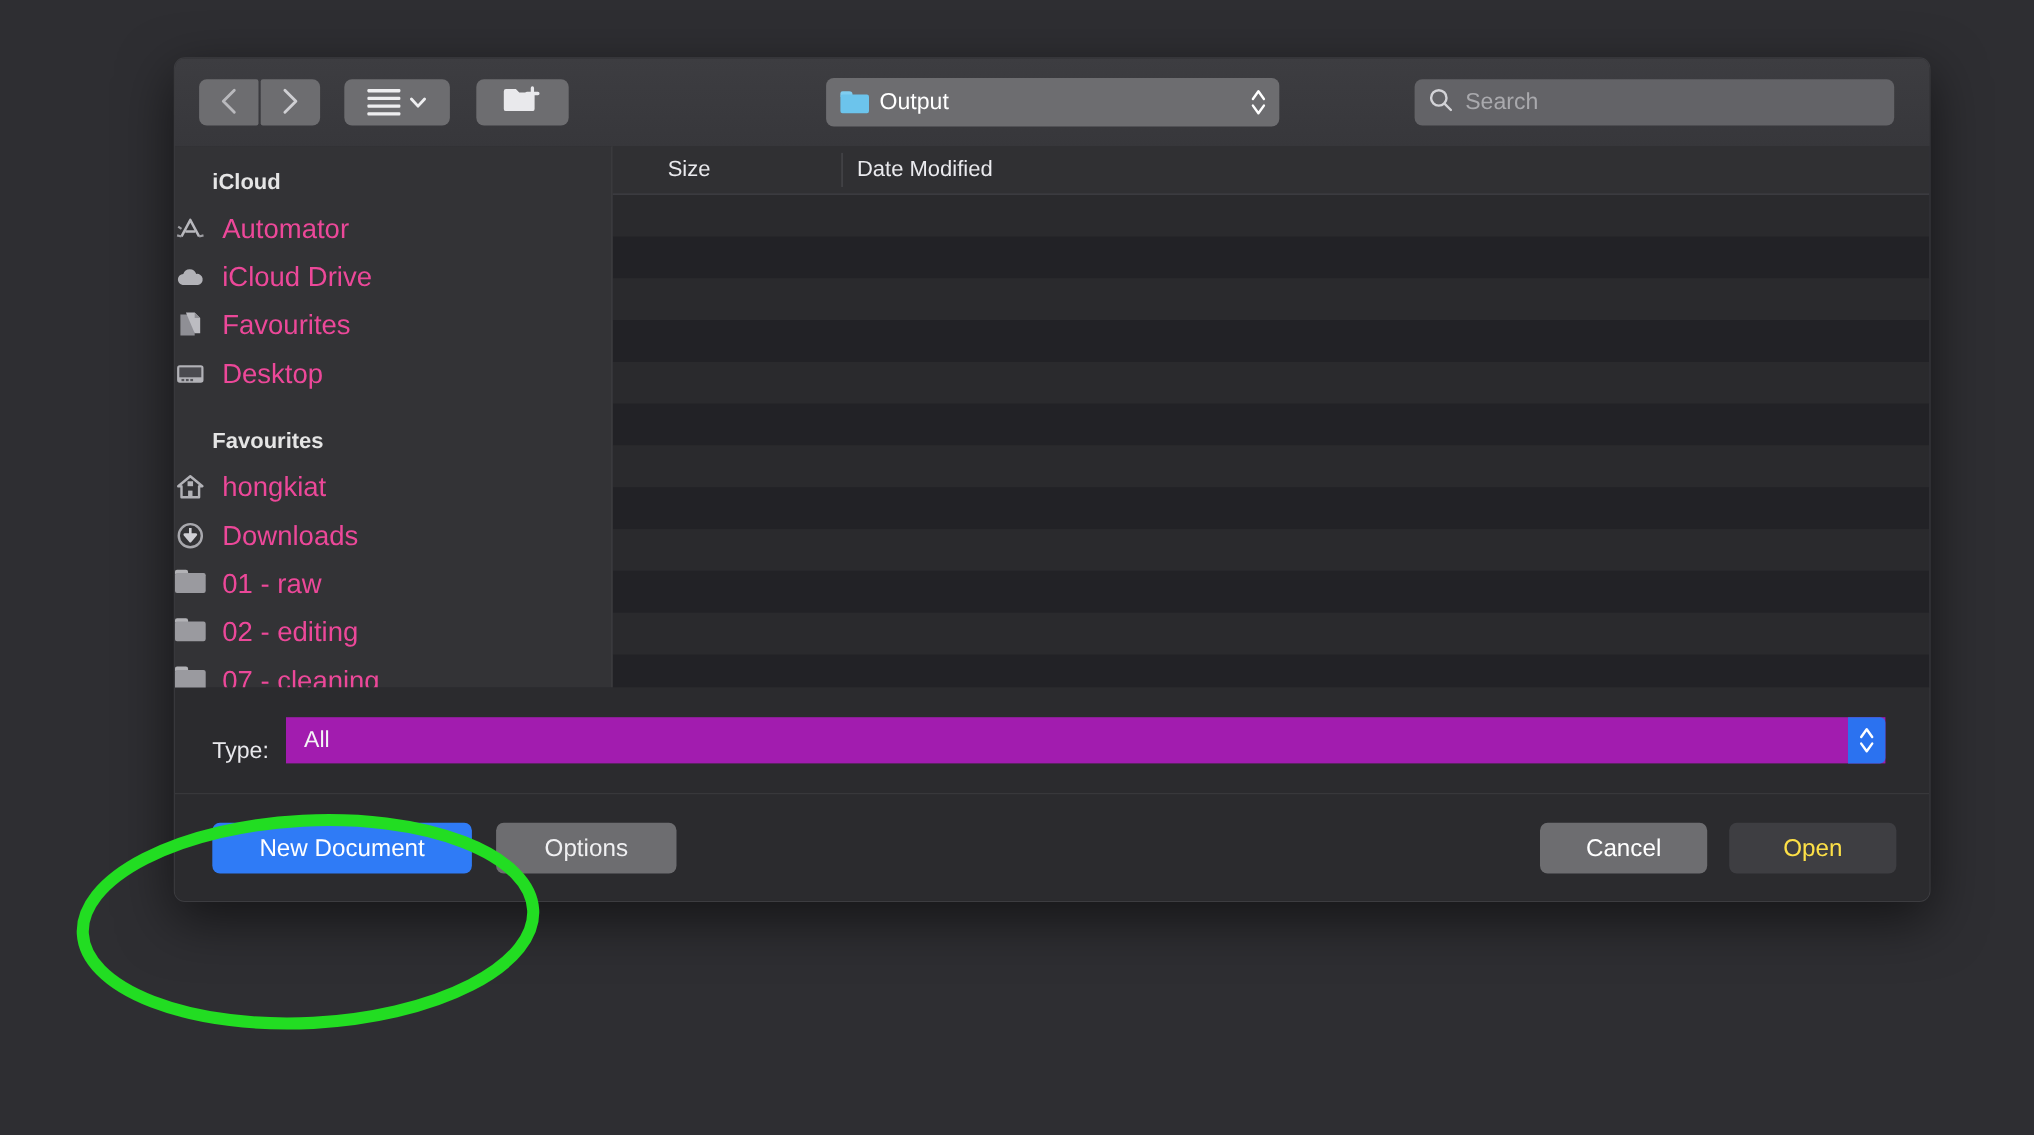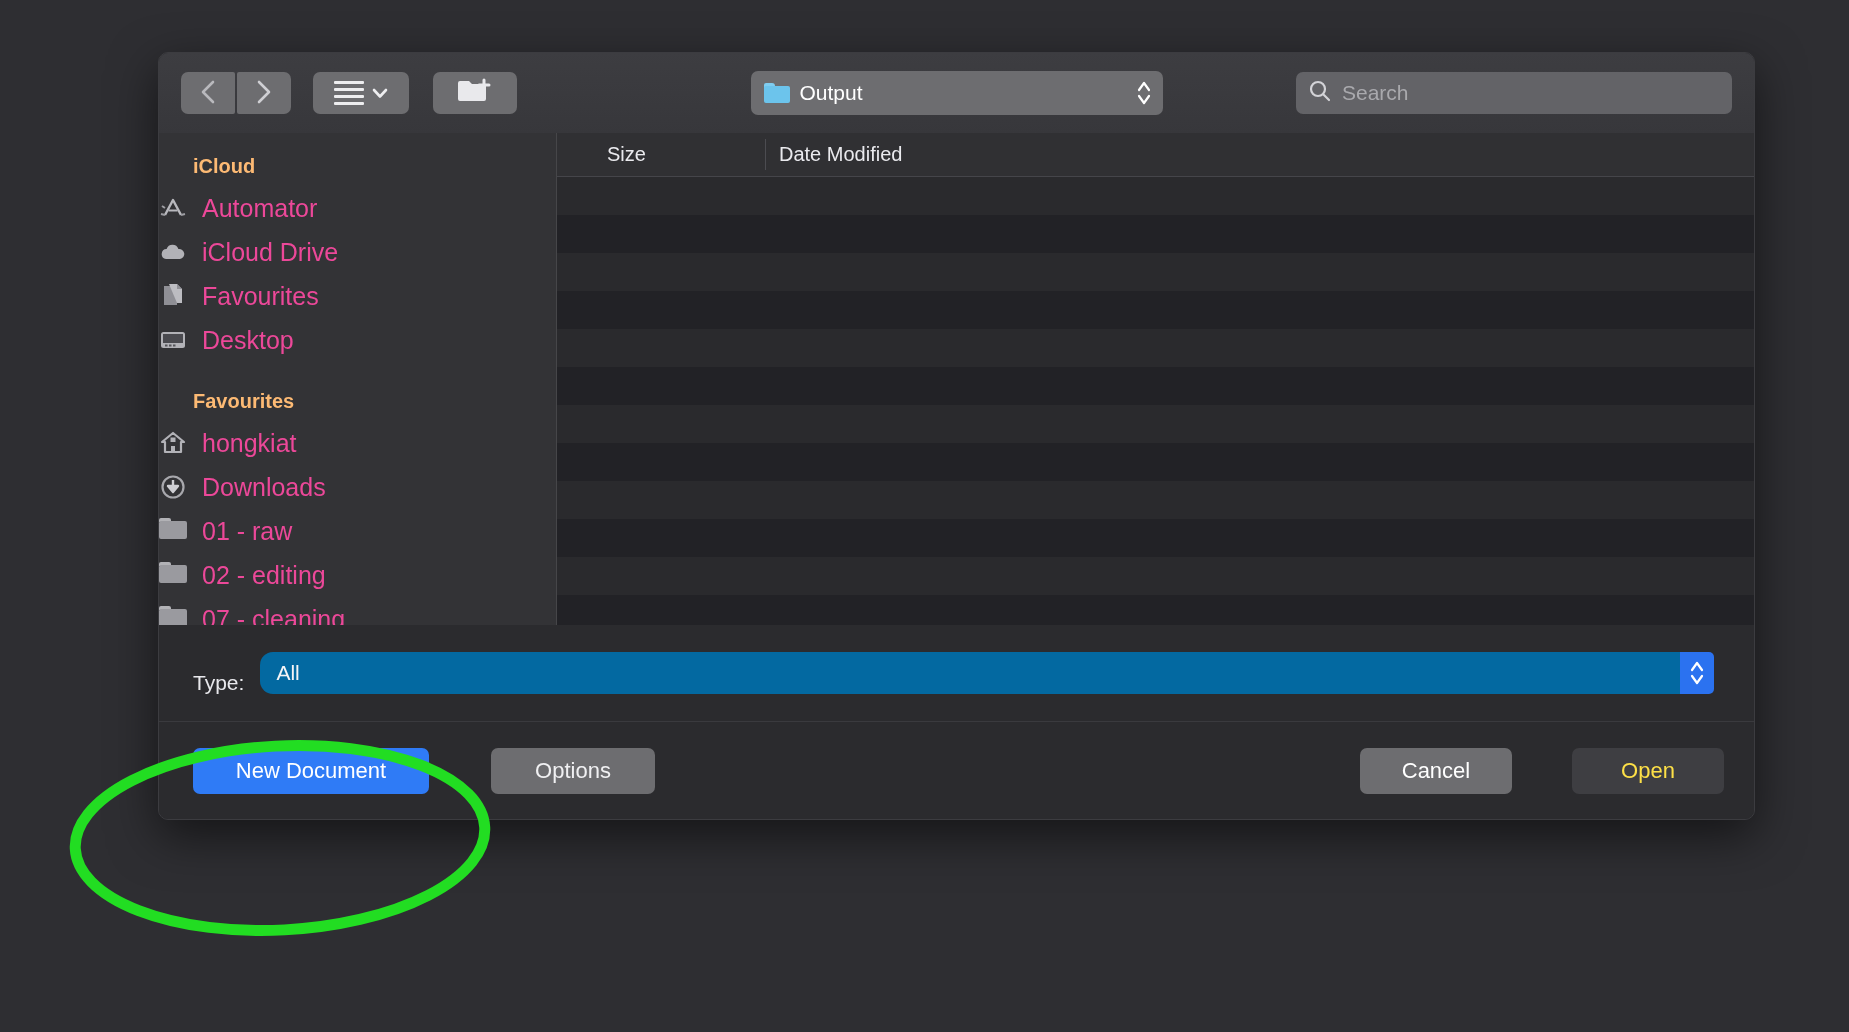--- a/index.html
+++ b/index.html
@@ -82,21 +82,21 @@
   .pathpop .label { color: #fff; font-size: 21px; flex: 1; white-space: nowrap; }
   .stepper {
     width: 22px; height: 34px;
     display: flex; flex-direction: column; align-items: center; justify-content: center;
     gap: 2px; flex: none;
   }
   .stepper svg { display: block; }
 
   
   .search {
-    position: absolute; right: 22px;
+    position: absolute; right: 32px;
     width: 436px; height: 42px;
     background: #636367;
     border-radius: 7px;
     display: flex; align-items: center;
     padding: 0 12px;
     gap: 10px;
   }
   .search .magnifier { flex: none; }
   .search .ph { color: #a9a9ad; font-size: 21px; }
 
@@ -106,21 +106,21 @@
   
   .sidebar {
     width: 398px;
     background: #333336;
     border-right: 1px solid #464649;
     padding-top: 16px;
     overflow: hidden;
     flex: none;
   }
   .side-header {
-    color: #fdba74;
+    color: #e5e5e5;
     font-size: 20px;
     font-weight: bold;
     padding: 6px 0 8px 34px;
   }
   .side-item {
     display: flex; align-items: center;
     height: 44px;
     gap: 15px;
     color: #ec4899;
     font-size: 25px;
@@ -162,38 +162,37 @@
 
   
   .bottom { flex: none; background: #2b2b2e; }
   .type-row {
     height: 96px; display: flex; align-items: center;
     padding: 0 40px 0 34px; gap: 16px;
   }
   .type-label { color: #e8e8ec; font-size: 21px; white-space: nowrap; margin-top: 20px; }
   .type-select {
     flex: 1; height: 42px;
-    background: #0369a1;
-    border-radius: 13px;
+    background: #a21caf;
+    border-radius: 0;
     display: flex; align-items: center;
     position: relative;
     padding-left: 16px;
   }
   .type-select .val { color: #f4f4f6; font-size: 21px; }
   .type-stepper {
     position: absolute; right: 0; top: 0; bottom: 0; width: 34px;
     background: #2b72f0;
     border-radius: 0 5px 5px 0;
     display: flex; flex-direction: column; align-items: center; justify-content: center; gap: 3px;
   }
   .btn-row {
     height: 98px; border-top: 1px solid #3a3a3e;
     display: flex; align-items: center;
     padding: 0 30px 0 34px;
-    gap: 40px;
   }
   .btn {
     height: 46px;
     border-radius: 7px;
     display: flex; align-items: center; justify-content: center;
     font-size: 22px;
     padding: 0 22px;
     border: none;
     font-family: inherit;
     cursor: default;

